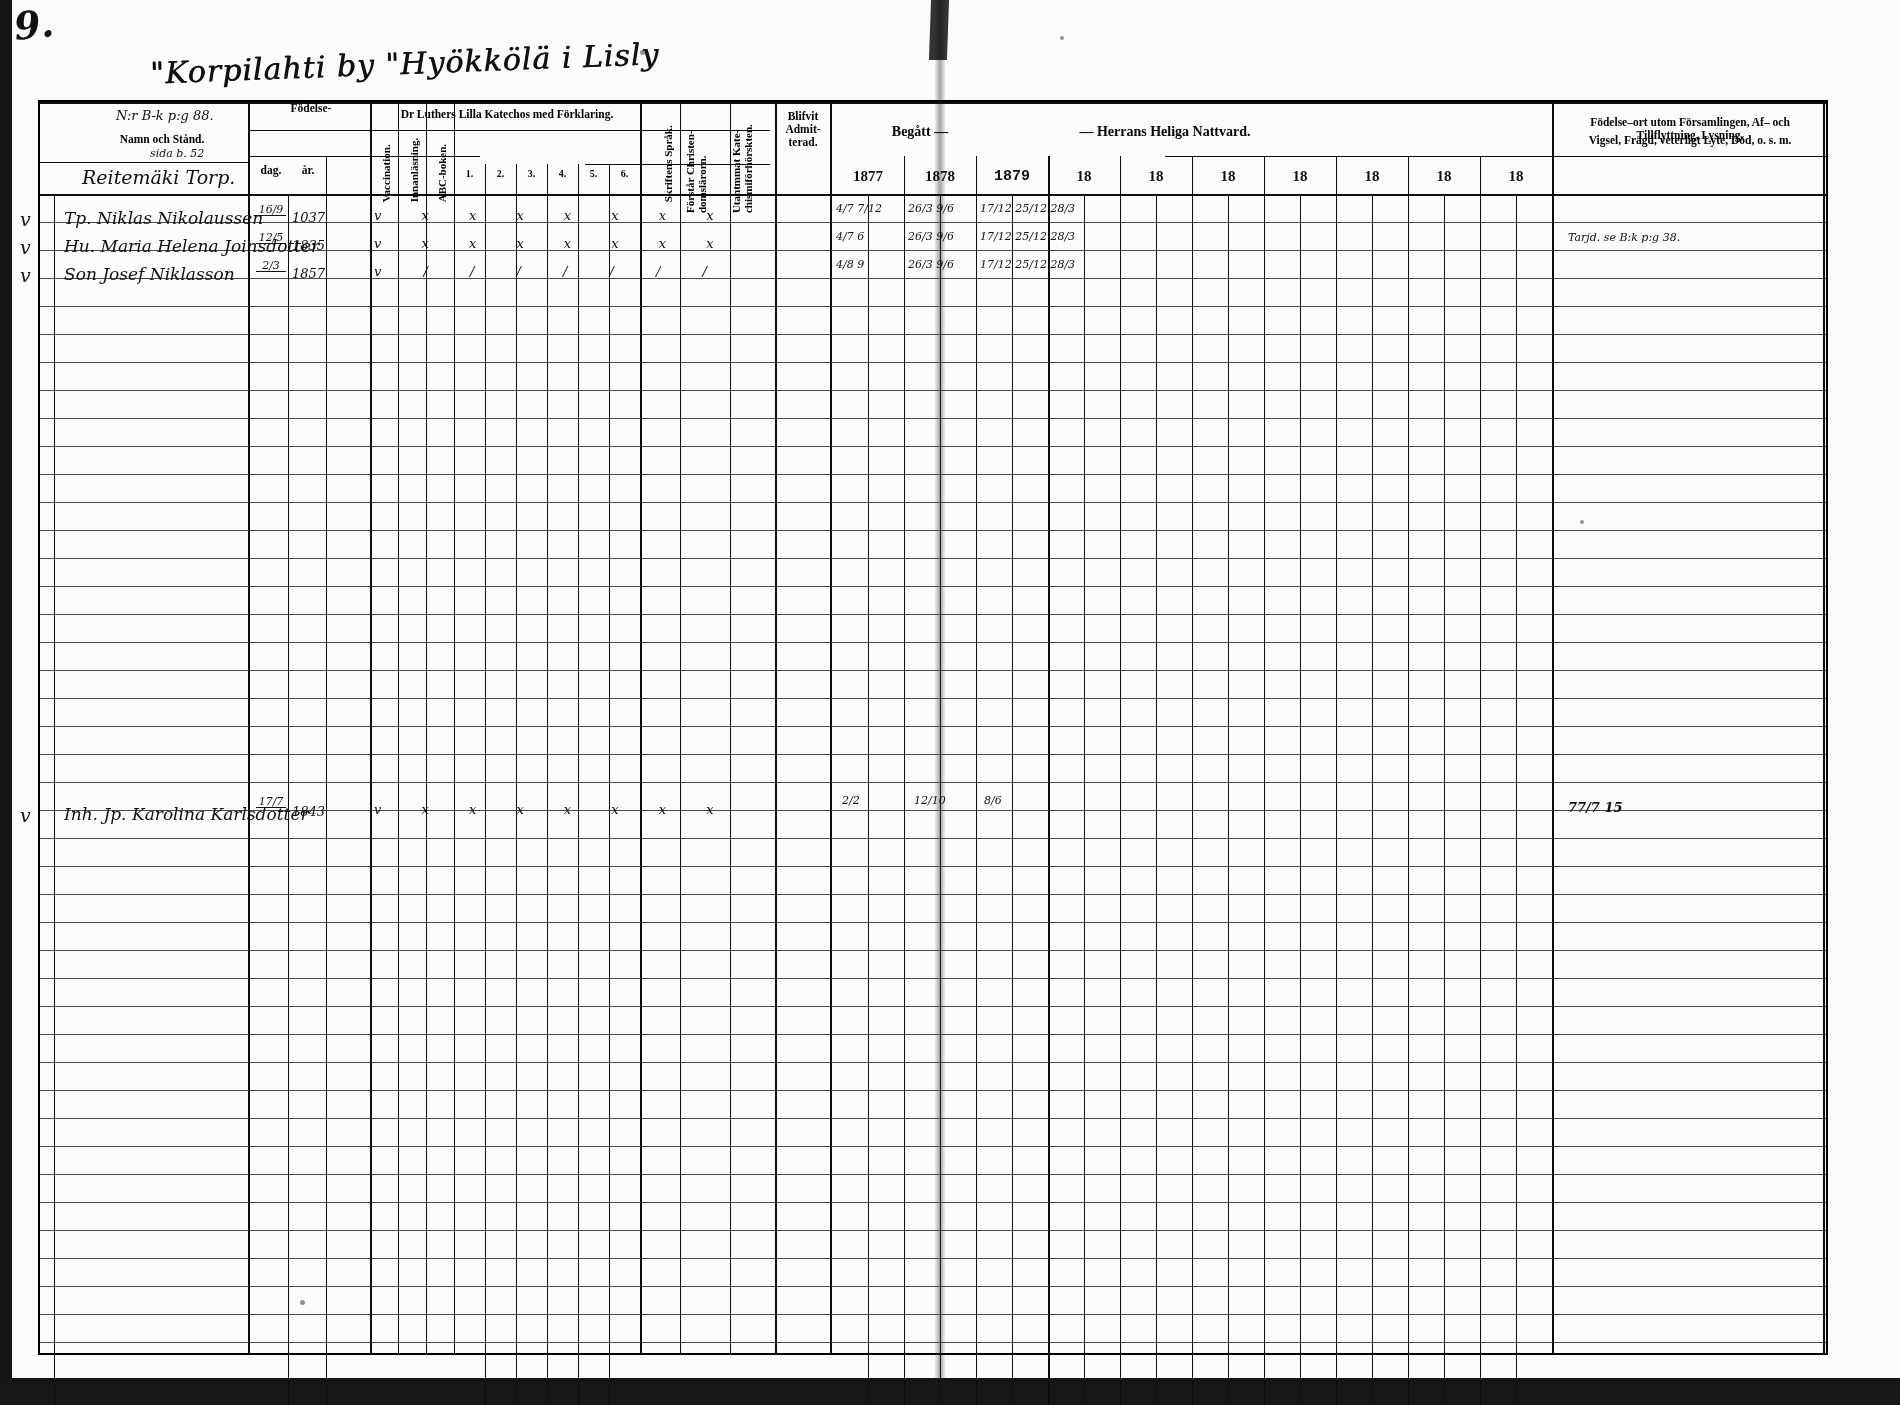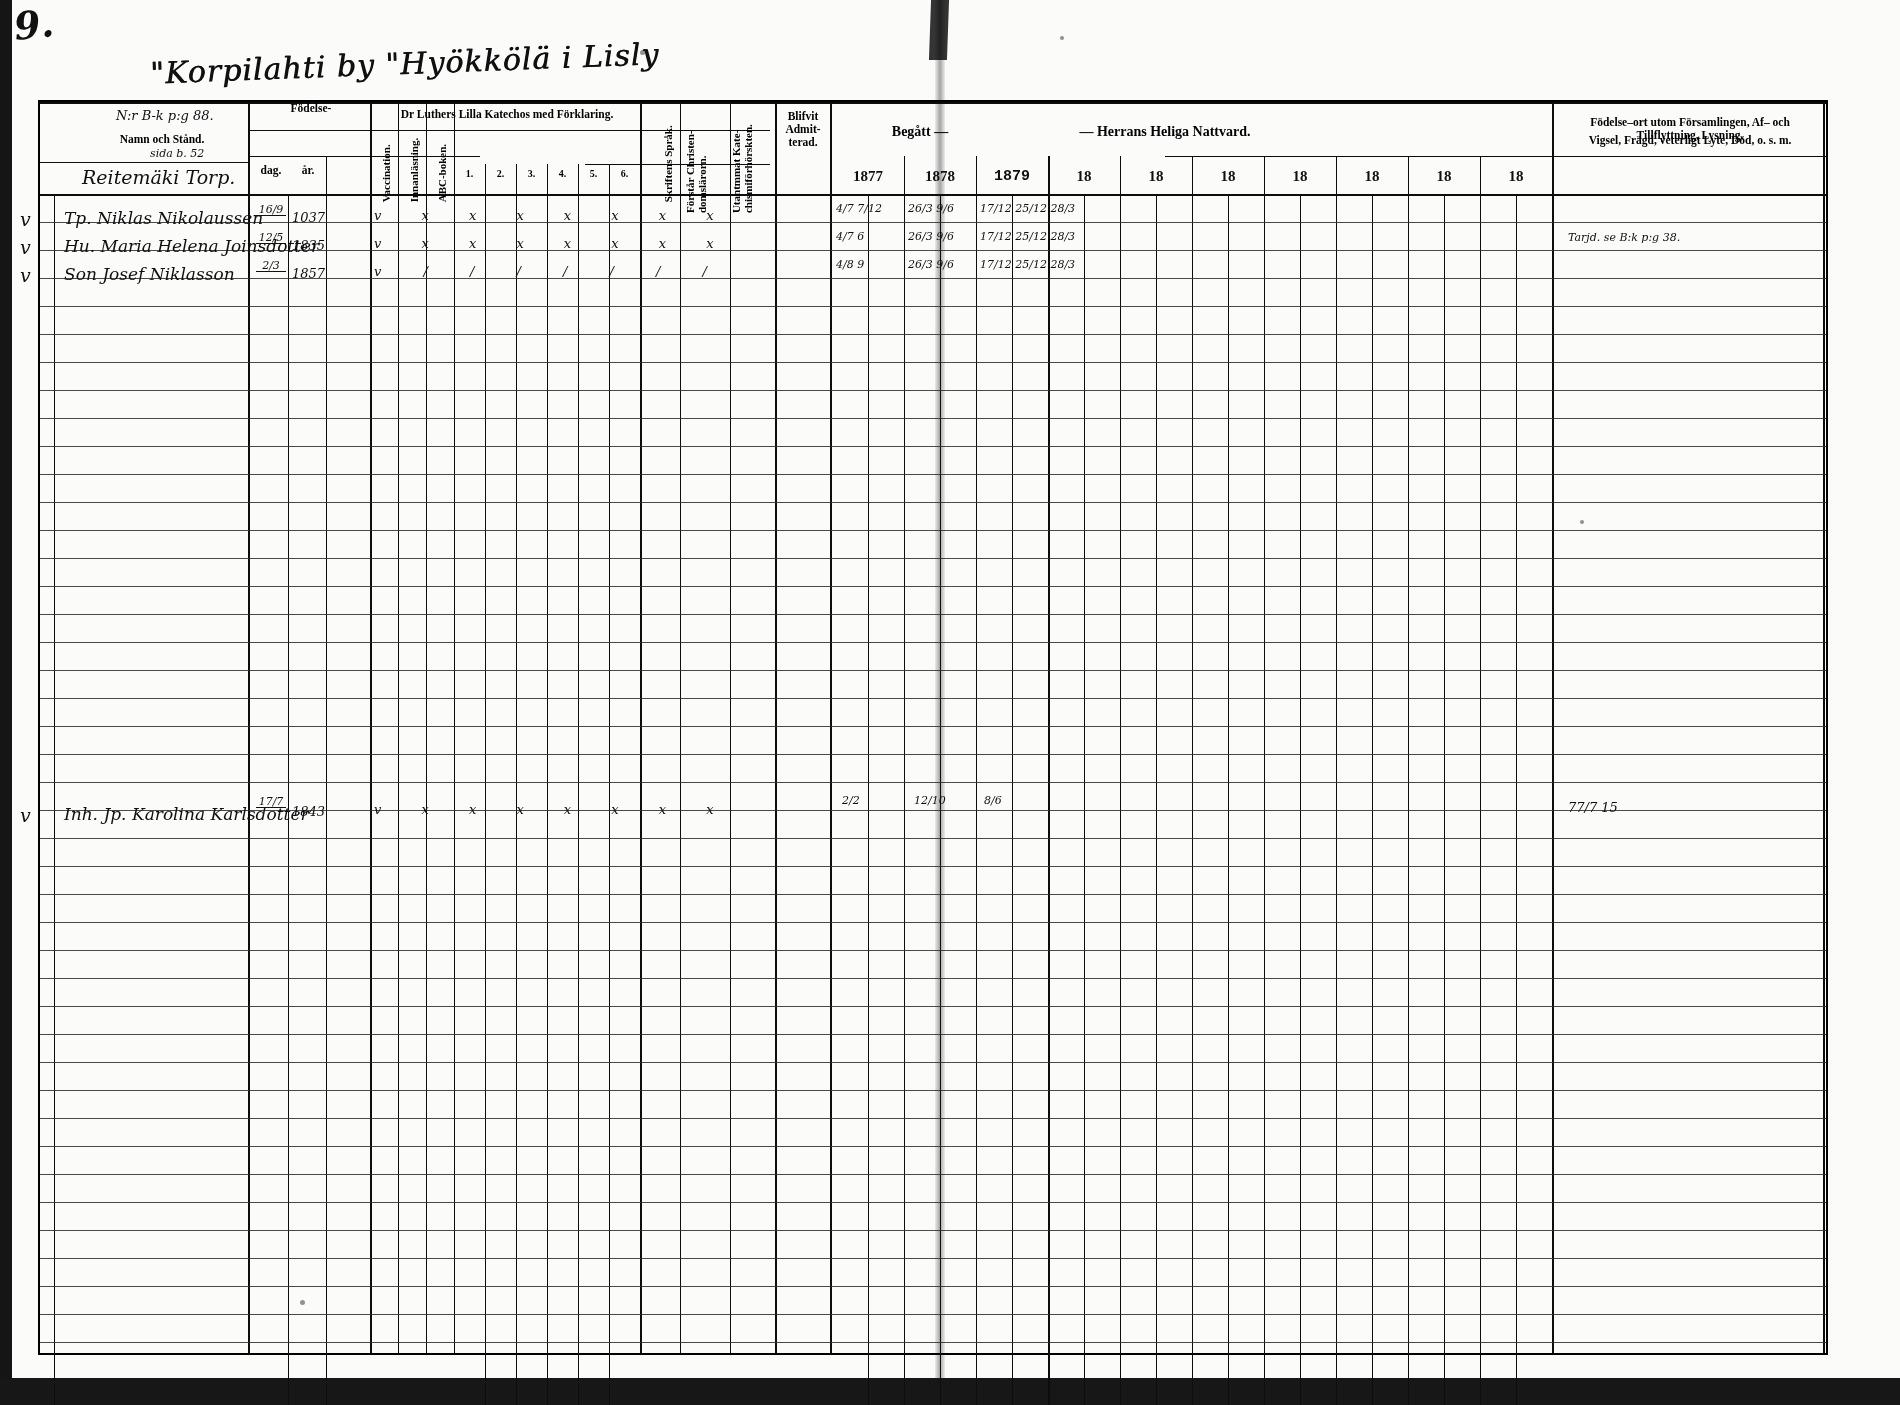--- a/index.html
+++ b/index.html
@@ -302,20 +302,20 @@
     <div class="chk" style="left:-20px;top:702px;">v</div>
     <div class="hw n" style="left:24px;top:702px;">Inh. Jp. Karolina Karlsdotter</div>
     <div class="frac" style="left:216px;top:694px;width:30px;">
       <span class="num">17/7</span>
     </div>
     <div class="hw s" style="left:252px;top:702px;">1843</div>
     <div class="hw s" style="left:334px;top:700px;letter-spacing:18px;">v x x x x x x x</div>
     <div class="hw xs" style="left:802px;top:692px;">2/2</div>
     <div class="hw xs" style="left:874px;top:692px;">12/10</div>
     <div class="hw xs" style="left:944px;top:692px;">8/6</div>
-    <div class="hw s" style="left:1528px;top:698px;">77/7 15</div>
+    <div class="hw s" style="left:1528px;top:698px;font-weight:bold;">77/7 15</div>
   </div>
 
   <div class="speck" style="left:640px;top:50px;width:5px;height:5px;"></div>
   <div class="speck" style="left:1060px;top:36px;width:4px;height:4px;"></div>
   <div class="speck" style="left:300px;top:1300px;width:5px;height:5px;"></div>
   <div class="speck" style="left:1580px;top:520px;width:4px;height:4px;"></div>
 </div>
 
 </body></html>

